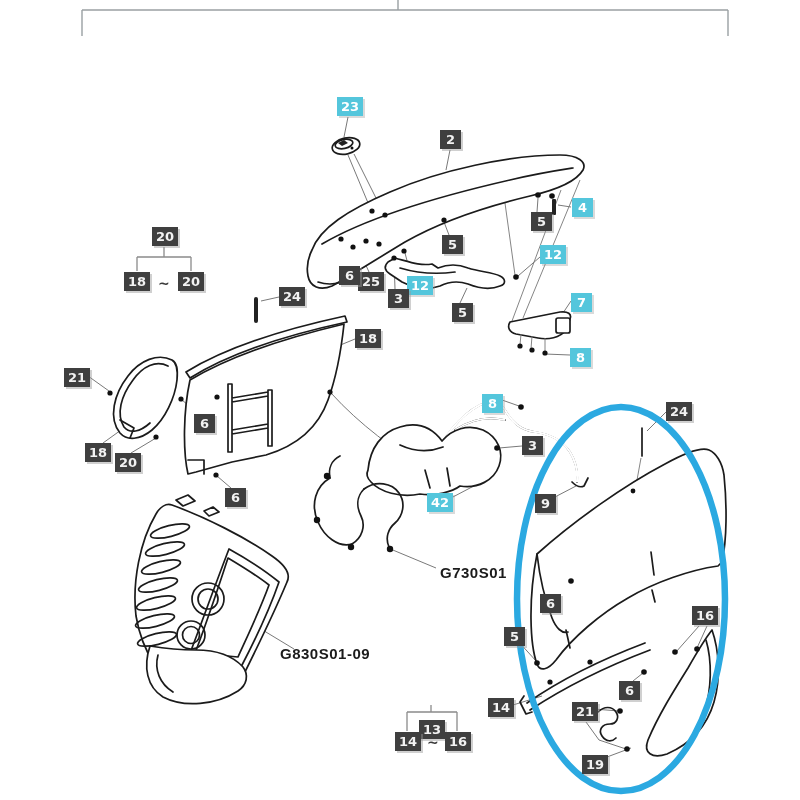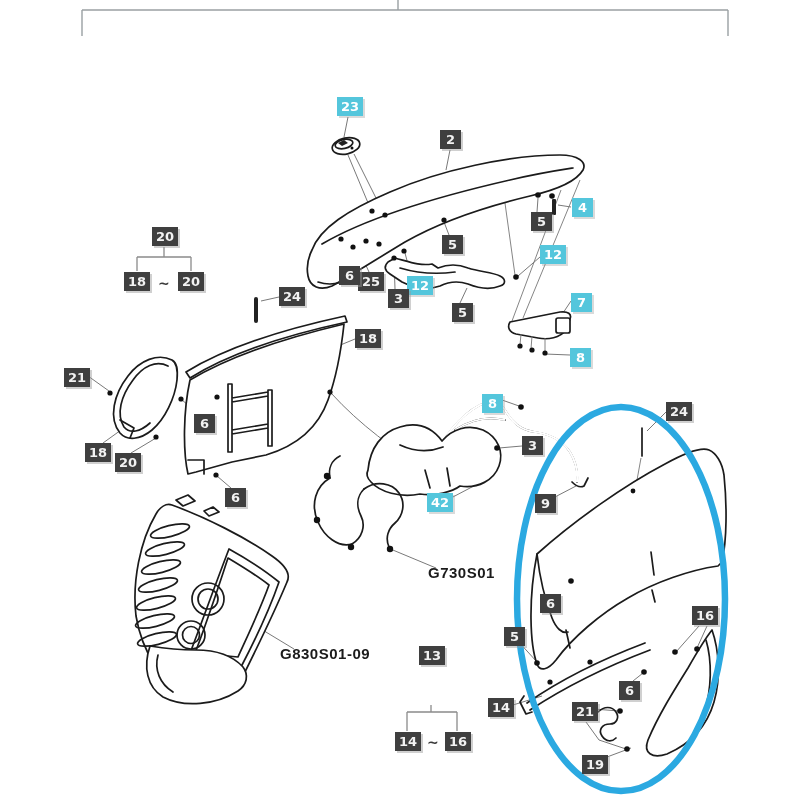--- a/index.html
+++ b/index.html
@@ -253,27 +253,27 @@
   <div class="lbl dark" style="left:666px;top:402px">24</div>
   <div class="lbl dark" style="left:535px;top:494px">9</div>
   <div class="lbl cyan" style="left:427px;top:493px">42</div>
   <div class="lbl dark" style="left:540px;top:594px">6</div>
   <div class="lbl dark" style="left:504px;top:627px">5</div>
   <div class="lbl dark" style="left:692px;top:606px">16</div>
   <div class="lbl dark" style="left:619px;top:681px">6</div>
   <div class="lbl dark" style="left:572px;top:702px">21</div>
   <div class="lbl dark" style="left:488px;top:698px">14</div>
   <div class="lbl dark" style="left:582px;top:755px">19</div>
-  <div class="lbl dark" style="left:419px;top:646px">13</div>
+  <div class="lbl dark" style="left:419px;top:720px">13</div>
   <div class="lbl dark" style="left:395px;top:732px">14</div>
   <div class="lbl dark" style="left:445px;top:732px">16</div>
 
   <span class="tilde" style="left:158px;top:275px">~</span>
   <span class="tilde" style="left:427px;top:734px">~</span>
 
-  <span class="code" style="left:428px;top:564px">G730S01</span>
+  <span class="code" style="left:440px;top:564px">G730S01</span>
   <span class="code" style="left:280px;top:645px">G830S01-09</span>
 
   <svg id="hilite" width="800" height="800" viewBox="0 0 800 800">
     <ellipse class="hl" cx="621" cy="599" rx="104" ry="192"></ellipse>
   </svg>
 
 </div>
 
 </body></html>

